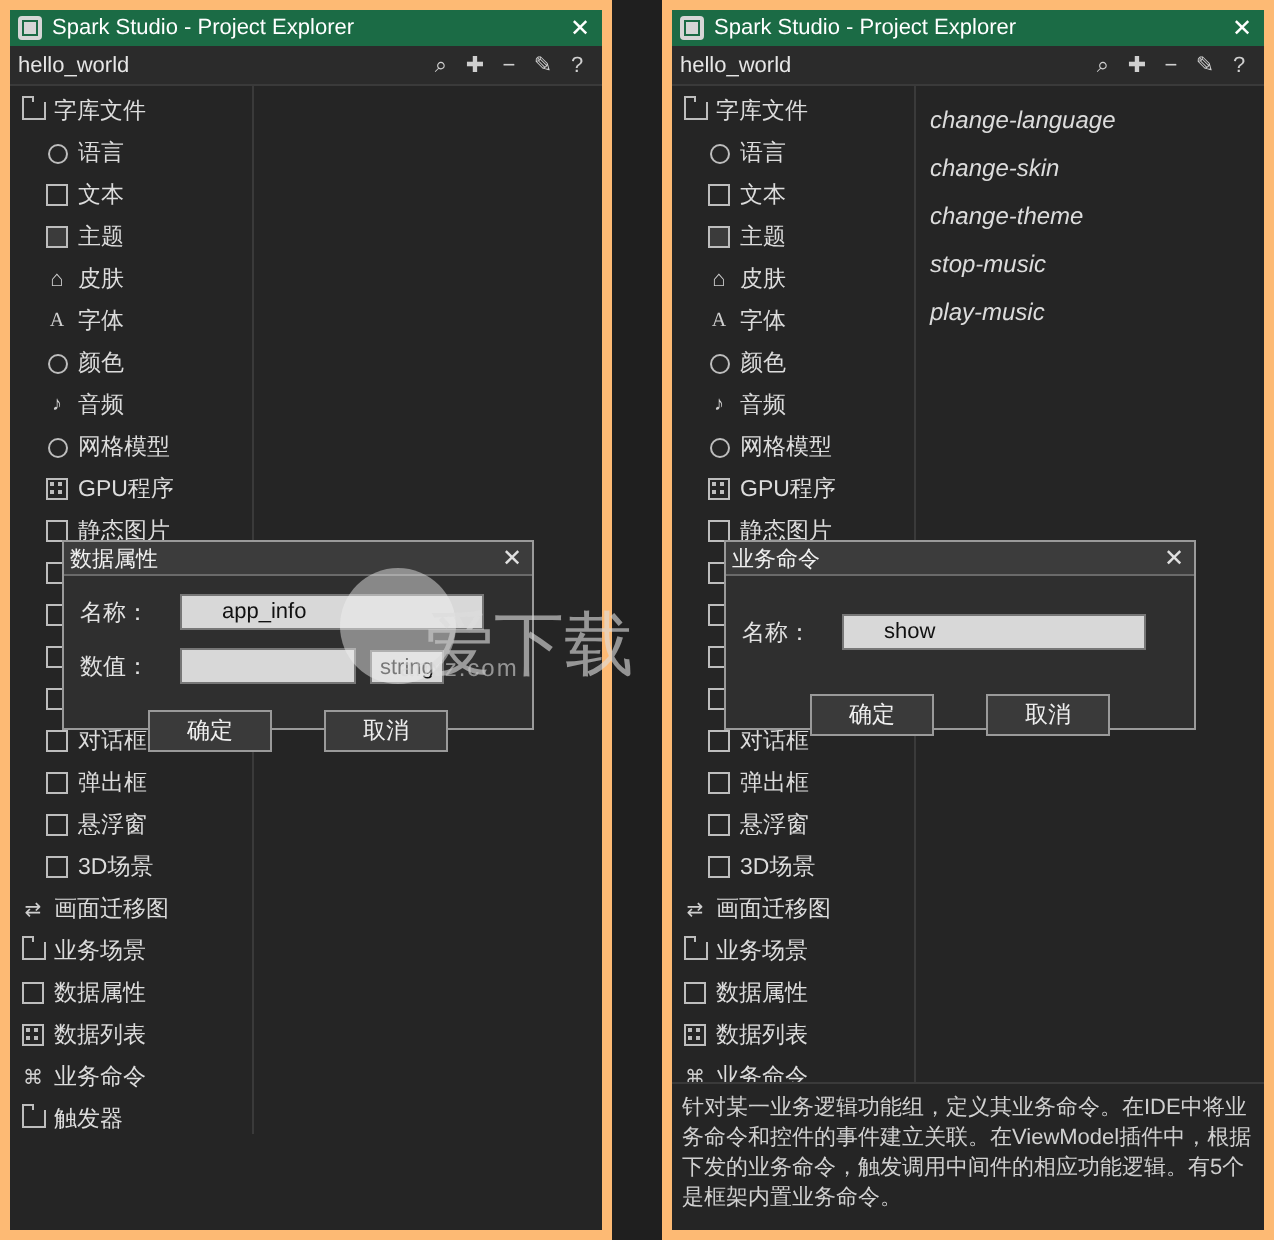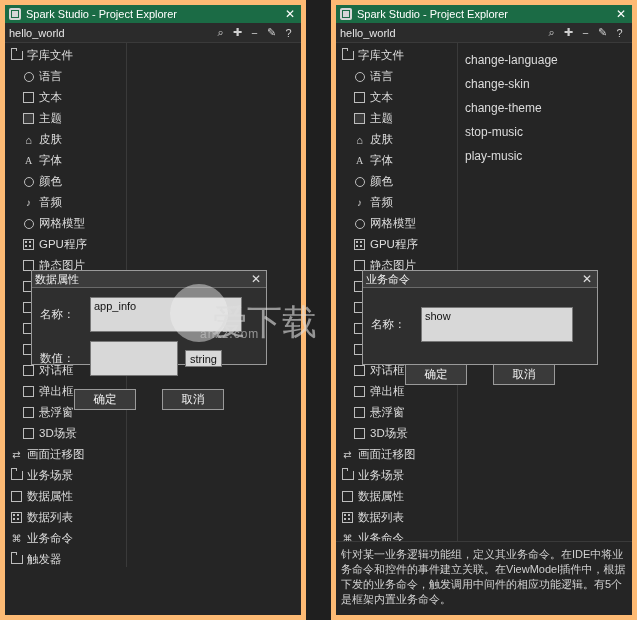--- a/index.html
+++ b/index.html
@@ -17,21 +17,21 @@
   .titlebar .tb-close{color:#ffffff;font-size:12px;width:14px;text-align:center;cursor:pointer;}
 
   
   .toolbar{height:20px;background:#2b2b2b;border-bottom:1px solid #3a3a3a;display:flex;align-items:center;padding:0 4px;box-sizing:border-box;}
   .toolbar .proj{flex:1;color:#e6e6e6;font-size:11px;white-space:nowrap;}
   .toolbar .tool{width:17px;text-align:center;color:#cfcfcf;font-size:11px;cursor:pointer;}
 
   
   .bodyrow{display:flex;height:524px;}
   .tree{width:122px;box-sizing:border-box;border-right:1px solid #3a3a3a;background:#252525;padding-top:2px;overflow:hidden;}
-  .content{flex:1;background:#252525;padding-top:5px;overflow:hidden;}
+  .content{flex:1;background:#252525;padding-top:5px;overflow:hidden;font-style:italic;}
 
   .node{display:flex;align-items:center;height:21px;padding-left:4px;white-space:nowrap;font-size:11.5px;color:#dcdcdc;cursor:pointer;}
   .node .ic{width:15px;height:14px;display:inline-flex;align-items:center;justify-content:center;margin-right:3px;color:#cfcfcf;font-size:11px;flex:0 0 15px;}
   .node .lbl{font-size:11.5px;}
   .node.indent{padding-left:16px;}
 
   
   .gbox{width:11px;height:11px;border:1px solid #bdbdbd;box-sizing:border-box;display:inline-block;position:relative;}
   .gbox.fill{background:#3b3b3b;}
   .gbox.dots:after{content:"";position:absolute;left:1px;top:1px;width:2px;height:2px;background:#bdbdbd;box-shadow:4px 0 #bdbdbd,0 4px #bdbdbd,4px 4px #bdbdbd;}
@@ -47,21 +47,21 @@
   .footer{position:absolute;left:0;right:0;bottom:0;height:74px;border-top:1px solid #3a3a3a;background:#252525;padding:5px 4px 0 5px;box-sizing:border-box;}
   .footer p{margin:0;font-size:11px;line-height:15px;color:#d0d0d0;}
 
   
   .dialog{position:absolute;background:#2f2f2f;border:1px solid #9a9a9a;box-sizing:border-box;z-index:20;}
   .dlg-title{height:17px;background:#3c3c3c;border-bottom:1px solid #6a6a6a;display:flex;align-items:center;padding:0 3px;box-sizing:border-box;}
   .dlg-title .t{flex:1;font-size:11px;color:#f0f0f0;white-space:nowrap;}
   .dlg-title .x{font-size:12px;color:#e0e0e0;width:14px;text-align:center;cursor:pointer;}
   .frow{display:flex;align-items:center;margin:9px 0 0 0;padding-left:8px;}
   .frow .flab{width:44px;font-size:11.5px;color:#e2e2e2;text-align:left;margin-right:6px;white-space:nowrap;}
-  .fin{background:#d8d8d8;border:1px solid #777;height:35px;line-height:17px;font-size:11px;color:#111;padding:0 3px;box-sizing:border-box;}
+  .fin{background:#d8d8d8;border:1px solid #777;height:18px;line-height:17px;font-size:11px;color:#111;padding:0 20px;box-sizing:border-box;}
   .ftype{background:#d8d8d8;border:1px solid #777;height:17px;line-height:17px;font-size:11px;color:#111;padding:0 4px;box-sizing:border-box;margin-left:7px;}
   .btnrow{display:flex;justify-content:center;gap:26px;margin-top:13px;}
   .btn{background:#3a3a3a;border:1px solid #9a9a9a;color:#efefef;font-size:11.5px;padding:2px 0;width:62px;text-align:center;box-sizing:border-box;cursor:pointer;}
 
   
   .wm{position:absolute;left:170px;top:281px;width:160px;height:72px;z-index:30;pointer-events:none;opacity:.85;}
   .wm .circ{position:absolute;left:0;top:3px;width:58px;height:58px;border-radius:50%;background:#efefef;opacity:.55;}
   .wm .txt{position:absolute;left:42px;top:18px;font-size:35px;color:#dedede;opacity:.72;font-family:Liberation Mono, monospace;}
   .wm .sub{position:absolute;left:30px;top:46px;font-size:12px;color:#d9d9d9;opacity:.7;letter-spacing:1px;}
 </style>

